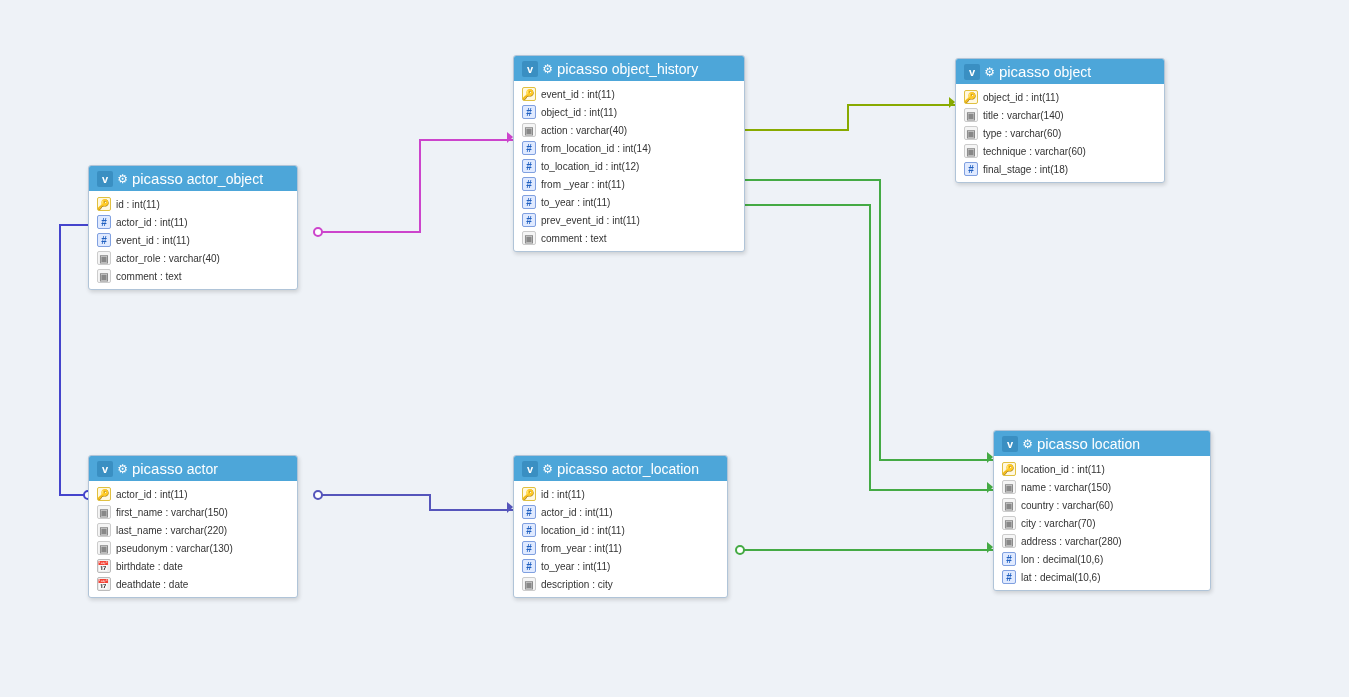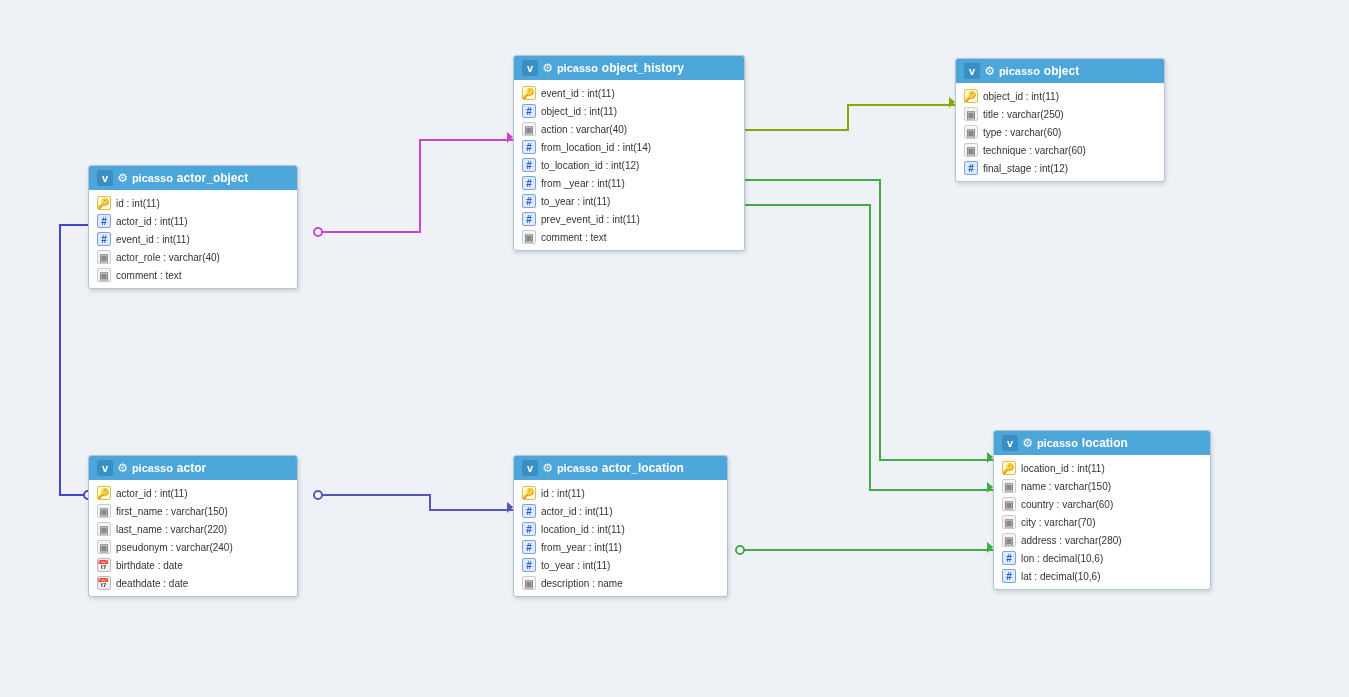--- a/index.html
+++ b/index.html
@@ -29,26 +29,26 @@
     .table-header {
       background: #4da6d9;
       color: white;
       padding: 4px 8px;
       display: flex;
       align-items: center;
       gap: 4px;
       border-radius: 2px 2px 0 0;
     }
     .table-header .schema-name {
-      font-weight: bold;
-      font-size: 11px;
+      font-weight: normal;
+      font-size: 15px;
     }
     .table-header .table-name {
-      font-weight: bold;
-      font-size: 12px;
+      font-weight: normal;
+      font-size: 14px;
     }
     .header-v {
       background: #3a8fc2;
       padding: 2px 5px;
       border-radius: 2px;
       font-weight: bold;
       font-size: 11px;
     }
     .header-gear {
       font-size: 12px;
@@ -199,33 +199,33 @@
       <span class="schema-name">picasso</span>
       <span class="table-name">object</span>
     </div>
     <div class="table-body">
       <div class="table-row">
           <span class="field-icon icon-key">🔑</span>
           <span class="field-text">object_id : int(11)</span>
         </div>
       <div class="table-row">
           <span class="field-icon icon-db">▣</span>
-          <span class="field-text">title : varchar(250)</span>
+          <span class="field-text">title : varchar(140)</span>
         </div>
       <div class="table-row">
           <span class="field-icon icon-db">▣</span>
           <span class="field-text">type : varchar(60)</span>
         </div>
       <div class="table-row">
           <span class="field-icon icon-db">▣</span>
           <span class="field-text">technique : varchar(60)</span>
         </div>
       <div class="table-row">
           <span class="field-icon icon-hash">#</span>
-          <span class="field-text">final_stage : int(12)</span>
+          <span class="field-text">final_stage : int(18)</span>
         </div>
     </div>
   </div>
 
   <div class="table-box" style="left:88px; top:165px; width:210px;">
     <div class="table-header">
       <span class="header-v">v</span>
       <span class="header-gear">⚙</span>
       <span class="schema-name">picasso</span>
       <span class="table-name">actor_object</span>
@@ -269,21 +269,21 @@
       <div class="table-row">
           <span class="field-icon icon-db">▣</span>
           <span class="field-text">first_name : varchar(150)</span>
         </div>
       <div class="table-row">
           <span class="field-icon icon-db">▣</span>
           <span class="field-text">last_name : varchar(220)</span>
         </div>
       <div class="table-row">
           <span class="field-icon icon-db">▣</span>
-          <span class="field-text">pseudonym : varchar(240)</span>
+          <span class="field-text">pseudonym : varchar(130)</span>
         </div>
       <div class="table-row">
           <span class="field-icon icon-cal">📅</span>
           <span class="field-text">birthdate : date</span>
         </div>
       <div class="table-row">
           <span class="field-icon icon-cal">📅</span>
           <span class="field-text">deathdate : date</span>
         </div>
     </div>
@@ -312,21 +312,21 @@
       <div class="table-row">
           <span class="field-icon icon-hash">#</span>
           <span class="field-text">from_year : int(11)</span>
         </div>
       <div class="table-row">
           <span class="field-icon icon-hash">#</span>
           <span class="field-text">to_year : int(11)</span>
         </div>
       <div class="table-row">
           <span class="field-icon icon-db">▣</span>
-          <span class="field-text">description : name</span>
+          <span class="field-text">description : city</span>
         </div>
     </div>
   </div>
 
   <div class="table-box" style="left:993px; top:430px; width:218px;">
     <div class="table-header">
       <span class="header-v">v</span>
       <span class="header-gear">⚙</span>
       <span class="schema-name">picasso</span>
       <span class="table-name">location</span>

